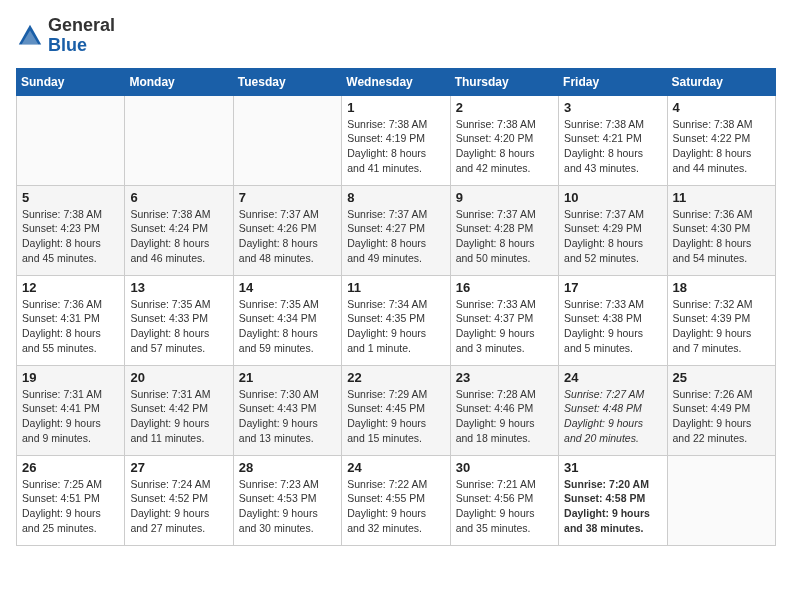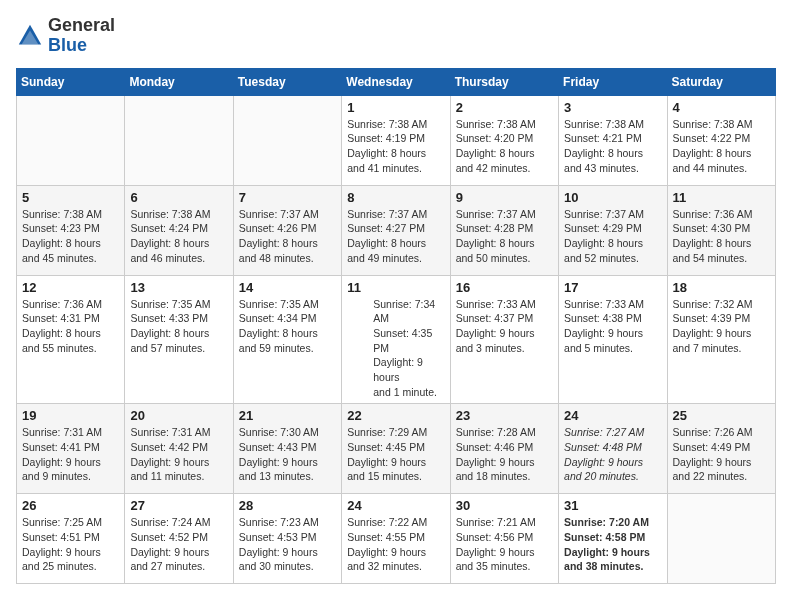--- a/index.html
+++ b/index.html
@@ -222,21 +222,21 @@
         </td>
         <td>
           <span class="day-num">14</span>
           <div class="day-info" style="white-space: pre-wrap;">Sunrise: 7:35 AM
 Sunset: 4:34 PM
 Daylight: 8 hours
 and 59 minutes.</div>
         </td>
         <td>
           <span class="day-num">11</span>
-          <div class="day-info" style="white-space: pre-wrap; margin-left: 26px;">Sunrise: 7:34 AM
+          <div class="day-info" style="white-space: pre-wrap;">Sunrise: 7:34 AM
 Sunset: 4:35 PM
 Daylight: 9 hours
 and 1 minute.</div>
         </td>
         <td>
           <span class="day-num">16</span>
           <div class="day-info" style="white-space: pre-wrap;">Sunrise: 7:33 AM
 Sunset: 4:37 PM
 Daylight: 9 hours
 and 3 minutes.</div>

